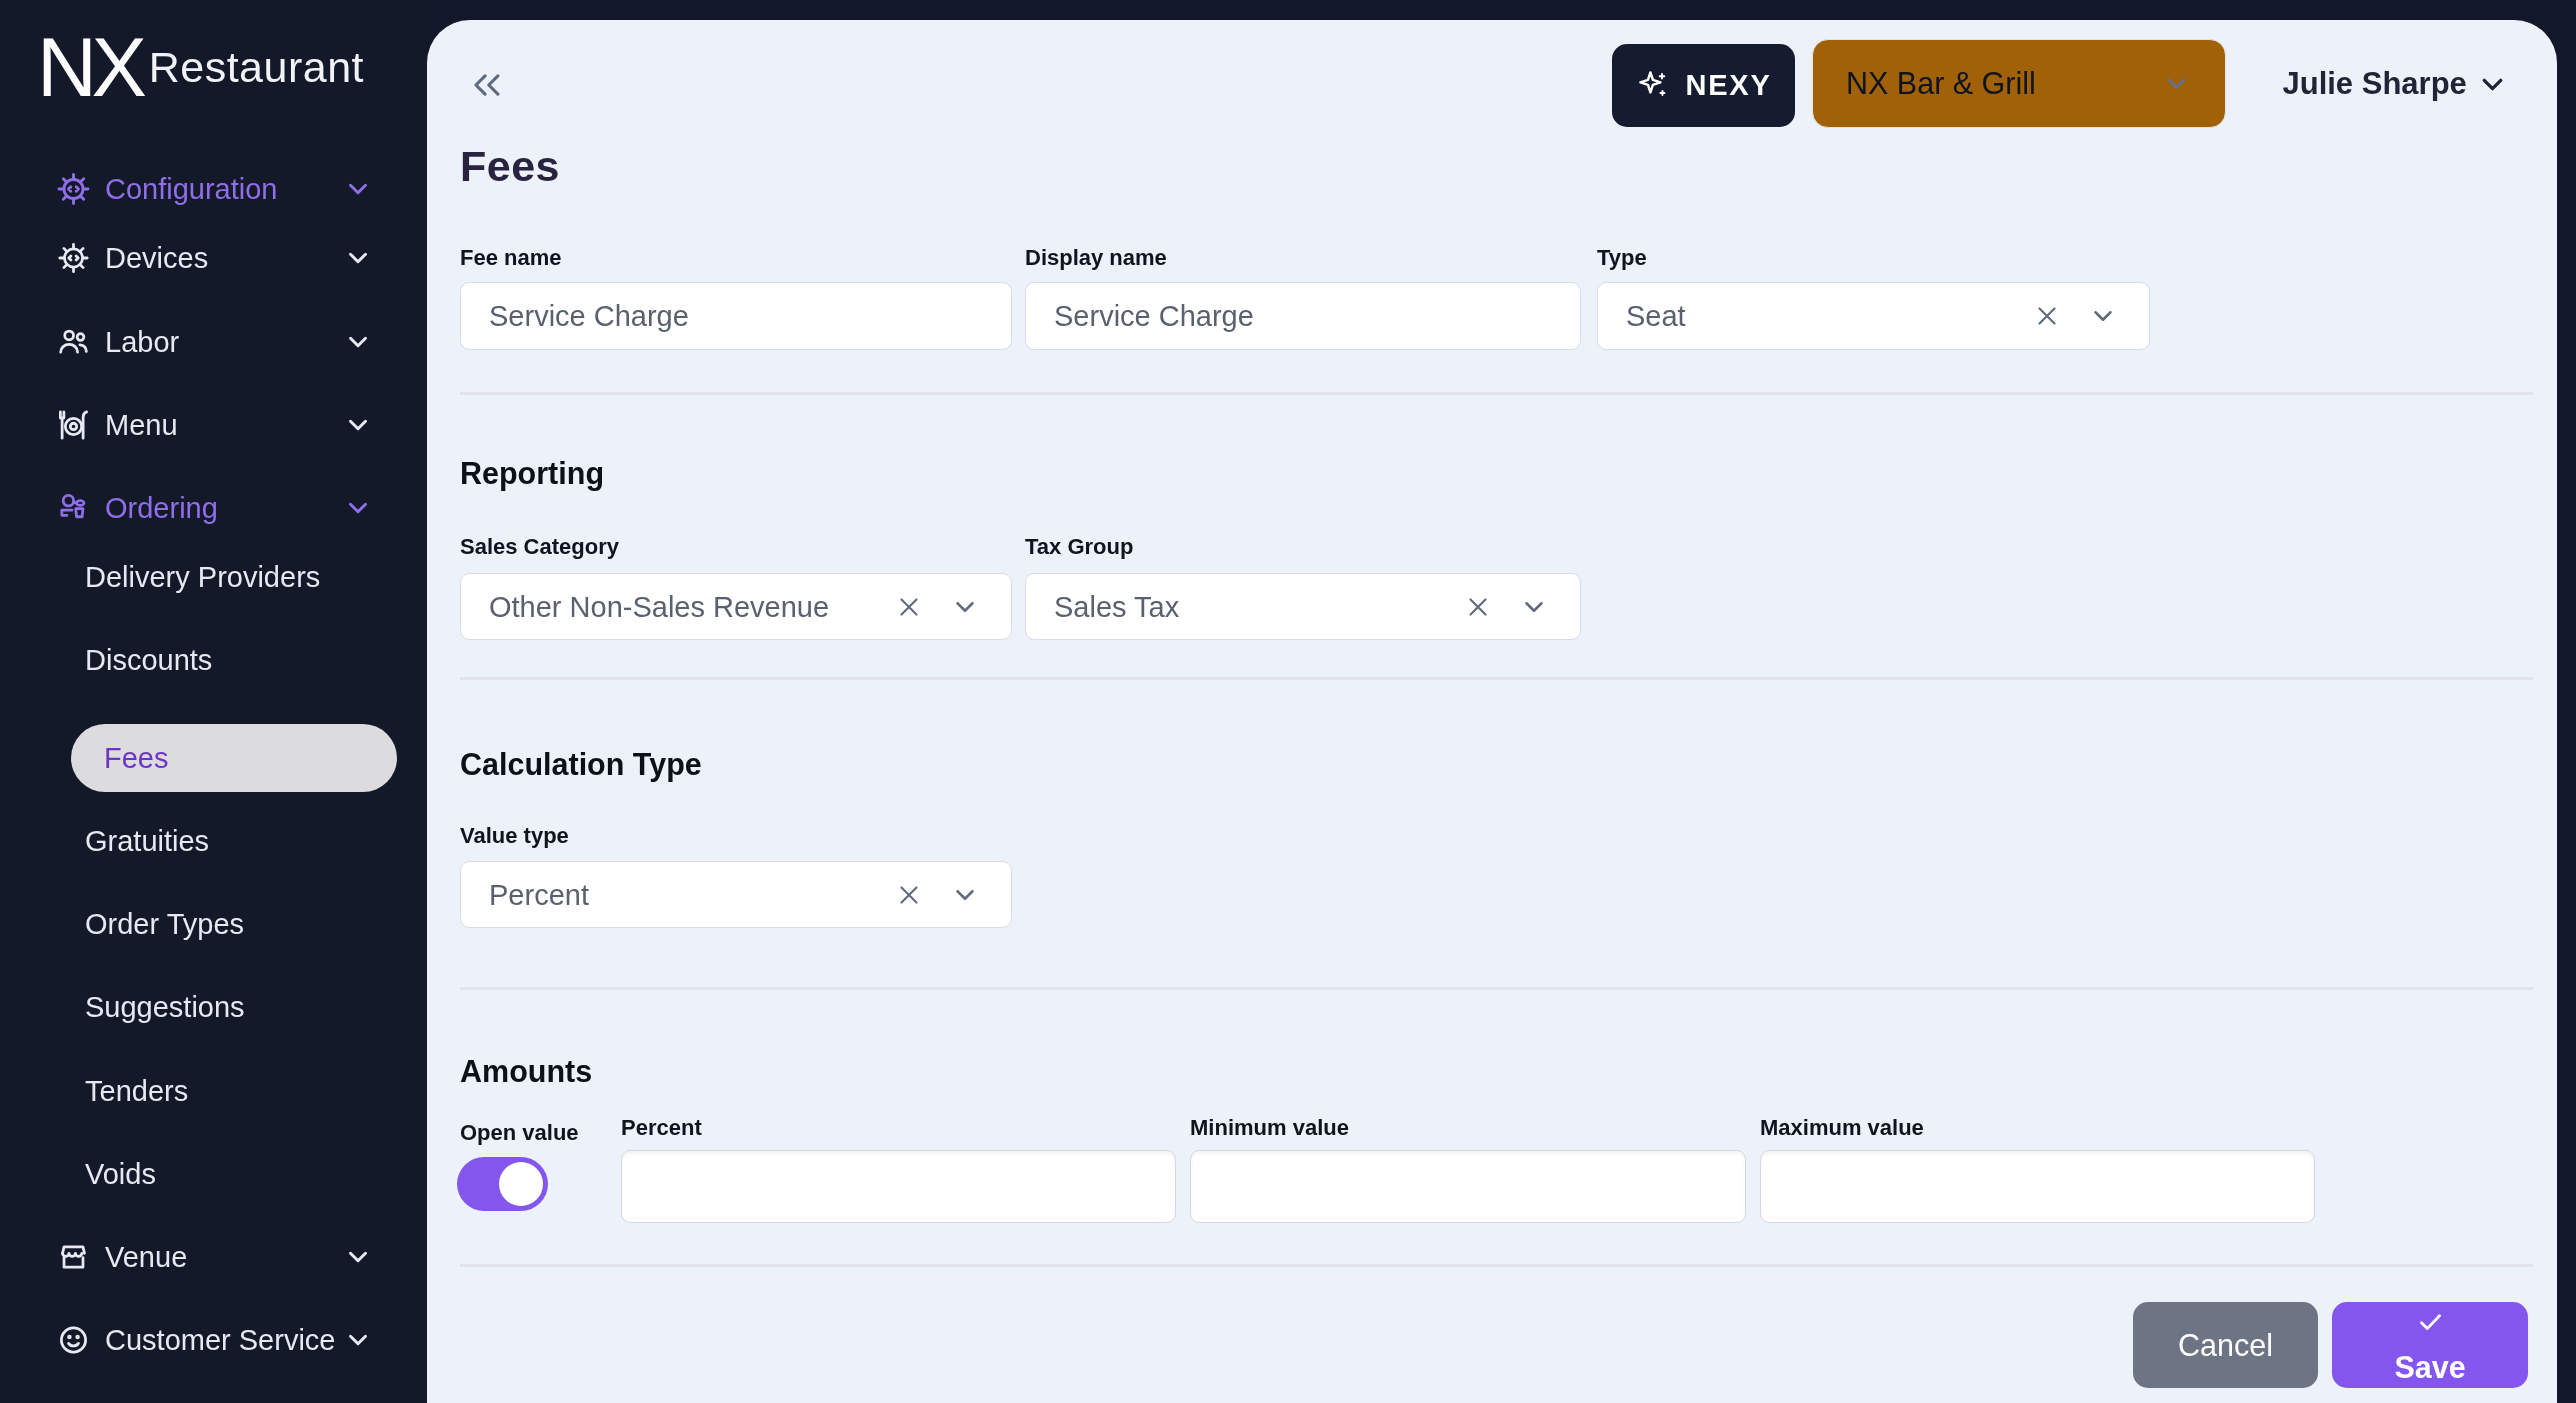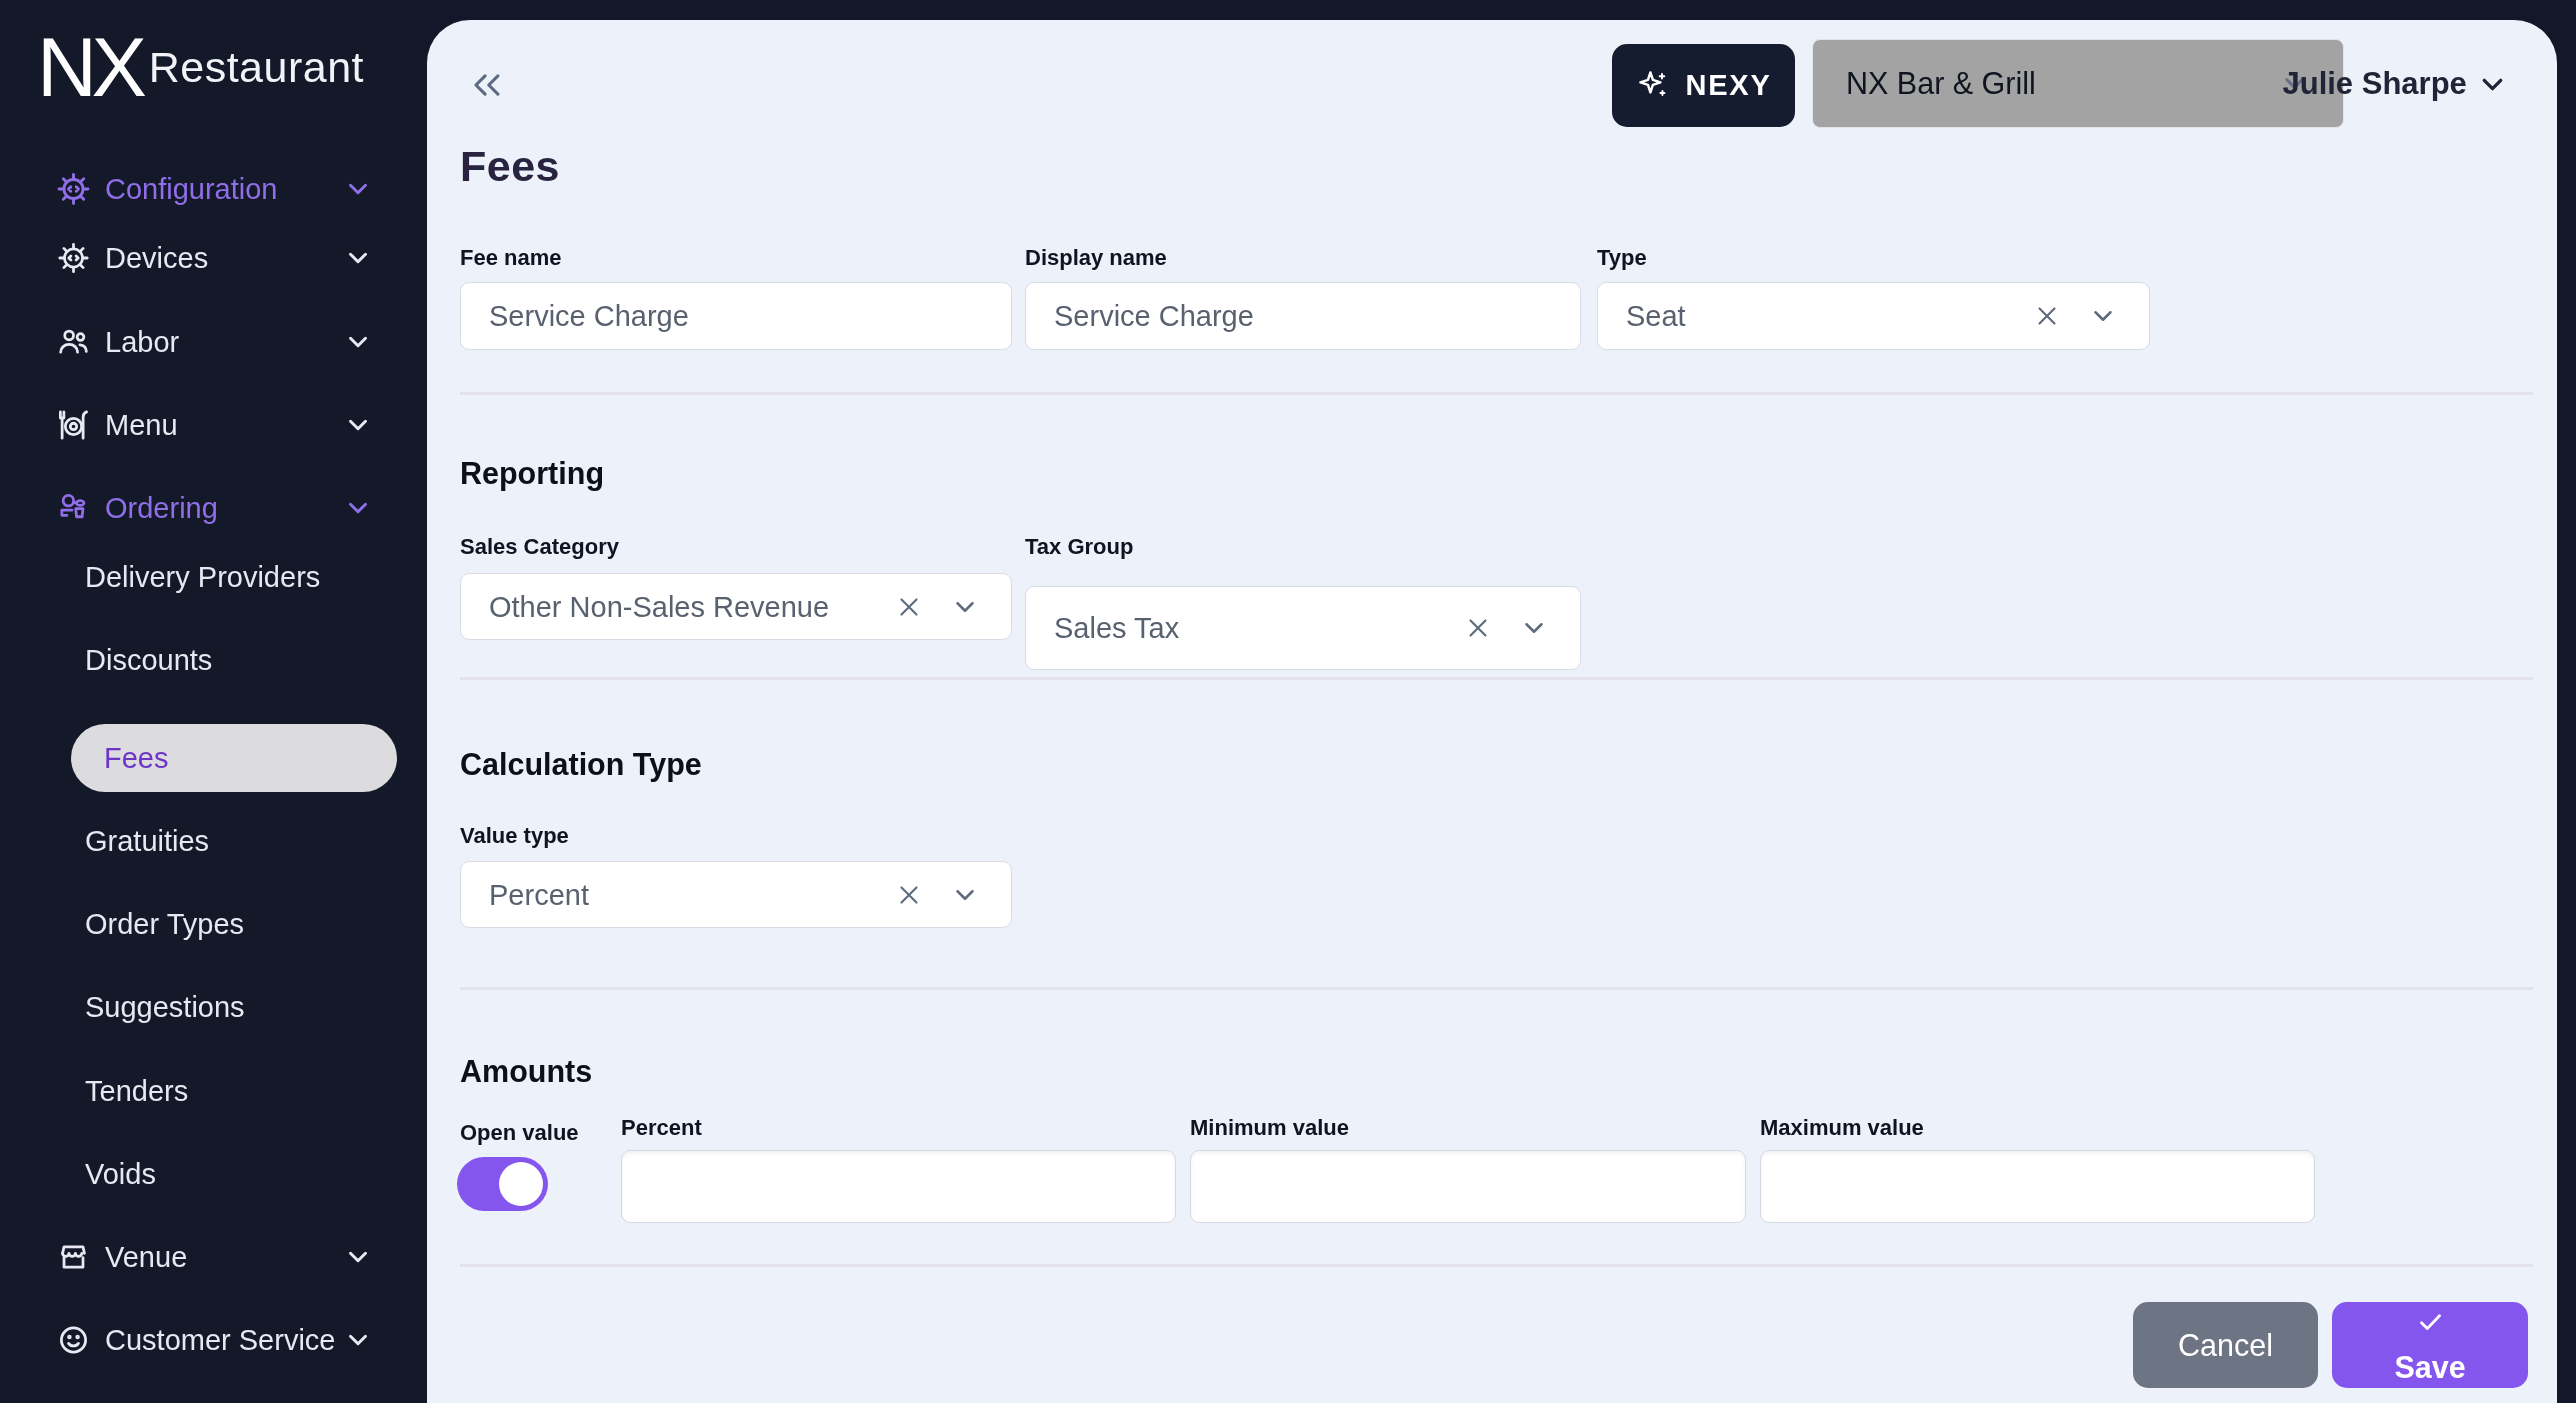--- a/index.html
+++ b/index.html
@@ -30,22 +30,22 @@
   .panel { position:absolute; left:427px; top:20.3px; width:2130px; height:1383px;
            background:#edf1fa; border-radius:43px 43px 0 0; overflow:hidden; }
 
   .collapse { position:absolute; left:37px; top:43px; width:44px; height:44px; color:#5c6a82; cursor:pointer; }
 
   .nexy-btn { position:absolute; left:1185px; top:24px; width:183px; height:83px; background:#161c30;
               border-radius:15px; display:flex; align-items:center; justify-content:center; gap:13px;
               color:#ffffff; cursor:pointer; border:none; }
   .nexy-btn .txt { font-size:29px; font-weight:600; letter-spacing:1.8px; }
 
-  .venue-select { position:absolute; left:1385px; top:18.5px; width:532px; height:89px; background:#a3a3a3;
-                  border:1.8px solid #e2e4ec; border-radius:8px; display:flex; align-items:center; cursor:pointer; }
+  .venue-select { position:absolute; left:1385px; top:18.5px; width:414px; height:89px; background:#a16207;
+                  border:1.8px solid #e2e4ec; border-radius:16px; display:flex; align-items:center; cursor:pointer; }
   .venue-select .val { font-size:30.5px; font-weight:500; color:#10141f; margin-left:33px; }
   .venue-select .chev { position:absolute; right:33px; width:31px; height:31px; color:#66708a; }
 
   .user-menu { position:absolute; right:48px; top:46px; display:flex; align-items:center; gap:9.2px; cursor:pointer; color:#1f2436; }
   .user-menu .name { font-size:31px; font-weight:600; }
   .user-menu .chev { width:33px; height:33px; }
 
   .page-title { position:absolute; left:33px; top:122px; font-size:43px; font-weight:800; color:#29233f; letter-spacing:0.5px; }
 
   .field-label { position:absolute; font-size:22px; font-weight:700; color:#101420; white-space:nowrap; }
@@ -301,21 +301,21 @@
           <path d="M6 6l12 12M18 6L6 18"></path>
         </svg>
     </span>
     <span class="chev">
       <svg class="stroked" width="30" height="30" viewBox="0 0 24 24" style="stroke-width:2">
           <path d="M6 9l6 6 6-6"></path>
         </svg>
     </span>
   </div>
 
-  <div class="select-box" style="left:598px; top:566px; width:556px; height:84px" role="combobox">
+  <div class="select-box" style="left:598px; top:553px; width:556px; height:67px" role="combobox">
     <span class="val">Sales Tax</span>
     <span class="x-ico">
       <svg class="stroked" width="30" height="30" viewBox="0 0 24 24" style="stroke-width:1.7">
           <path d="M6 6l12 12M18 6L6 18"></path>
         </svg>
     </span>
     <span class="chev">
       <svg class="stroked" width="30" height="30" viewBox="0 0 24 24" style="stroke-width:2">
           <path d="M6 9l6 6 6-6"></path>
         </svg>

